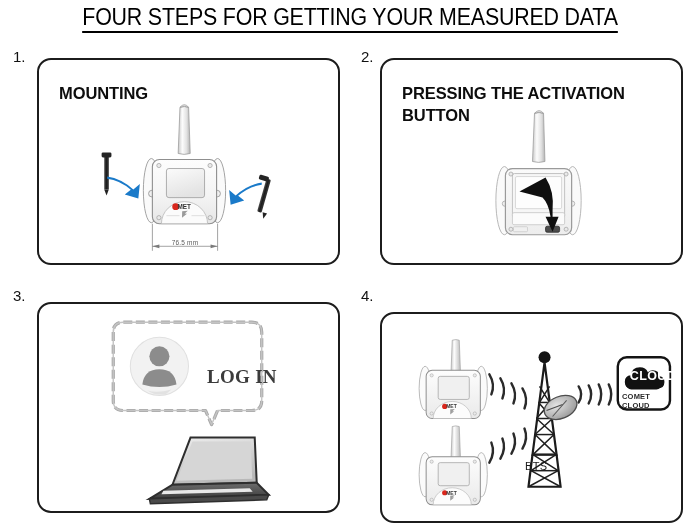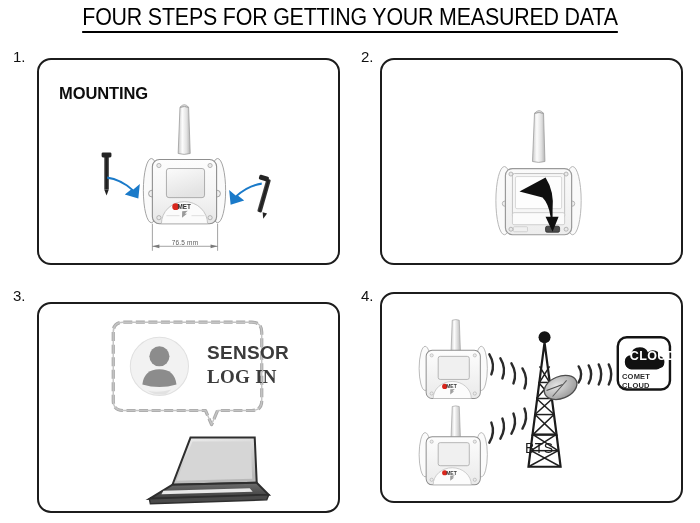--- a/index.html
+++ b/index.html
@@ -50,21 +50,21 @@
   .panel {
     position: absolute;
     background: #fff;
     border: 2.5px solid #1c1c1c;
     border-radius: 14px;
     box-sizing: border-box;
   }
   #panel-1 { left: 37px;  top: 58px;  width: 303px; height: 207px; }
   #panel-2 { left: 380px; top: 58px;  width: 303px; height: 207px; }
   #panel-3 { left: 37px;  top: 302px; width: 303px; height: 211px; }
-  #panel-4 { left: 380px; top: 292px; width: 303px; height: 211px; }
+  #panel-4 { left: 380px; top: 312px; width: 303px; height: 211px; }
 
   .panel-caption {
     position: absolute;
     left: 20px;
     top: 22px;
     font-size: 16.5px;
     line-height: 22px;
     font-weight: 700;
     color: #0d0d0d;
     letter-spacing: -0.1px;
@@ -88,21 +88,21 @@
     line-height: 21px;
   }
   #bubble-line-1 { left: 168px; top: 38px; }
   #bubble-line-2 { left: 168px; top: 62px; font-family: Liberation Serif, serif; }
 
   
   #bts-label {
     position: absolute;
     left: 143px;
     top: 146px;
-    font-size: 14px;
+    font-size: 11px;
     font-weight: 400;
     color: #1b1b1b;
     letter-spacing: 0.4px;
   }
   #cloud-word {
     position: absolute;
     left: 243px;
     top: 55px;
     width: 56px;
     text-align: center;
@@ -229,20 +229,21 @@
       <line x1="113" y1="185.5" x2="178" y2="185.5"></line>
       <polygon points="113,185.5 120,183.6 120,187.4" fill="#7b7b7b" stroke="none"></polygon>
       <polygon points="178,185.5 171,183.6 171,187.4" fill="#7b7b7b" stroke="none"></polygon>
     </g>
   </svg>
 
   <div id="dim-text">76.5 mm</div>
 </div>
 
 <div class="panel" id="panel-2">
+  <div class="panel-caption">PRESSING THE ACTIVATION BUTTON</div>
 
   <svg class="art" viewBox="0 0 298 202">
     <defs>
       <linearGradient id="antG2" x1="0" y1="0" x2="1" y2="0">
         <stop offset="0%" stop-color="#c9c9c9"></stop>
         <stop offset="35%" stop-color="#fcfcfc"></stop>
         <stop offset="70%" stop-color="#e2e2e2"></stop>
         <stop offset="100%" stop-color="#b4b4b4"></stop>
       </linearGradient>
       <linearGradient id="bodyG2" x1="0" y1="0" x2="0" y2="1">
@@ -313,21 +314,20 @@
 
     <g>
       <path d="M133 180 L151 133 L215 133 L217 178 Z" fill="url(#lapScreen)" stroke="#2e2e2e" stroke-width="2"></path>
       <path d="M137 176 L153 137 L211 137 L212.5 174 Z" fill="#d6d6d6" stroke="none"></path>
       <path d="M133 180 L217 178 L229 190 L110 194 Z" fill="url(#lapBase)" stroke="#2e2e2e" stroke-width="2"></path>
       <path d="M124 186 L210 183.5 L213 187 L122 189.5 Z" fill="#e8e8e8" stroke="none"></path>
       <path d="M110 194 L229 190 L227 195 L111 199 Z" fill="#4a4a4a" stroke="#2e2e2e" stroke-width="1.4"></path>
     </g>
   </svg>
 
-  <div class="bubble-text" id="bubble-line-1">SENSOR</div>
   <div class="bubble-text" id="bubble-line-2">LOG IN</div>
 </div>
 
 <div class="panel" id="panel-4">
 
   <svg class="art" viewBox="0 0 298 206">
     <defs>
       <linearGradient id="antG4" x1="0" y1="0" x2="1" y2="0">
         <stop offset="0%" stop-color="#cdcdcd"></stop>
         <stop offset="35%" stop-color="#fdfdfd"></stop>

